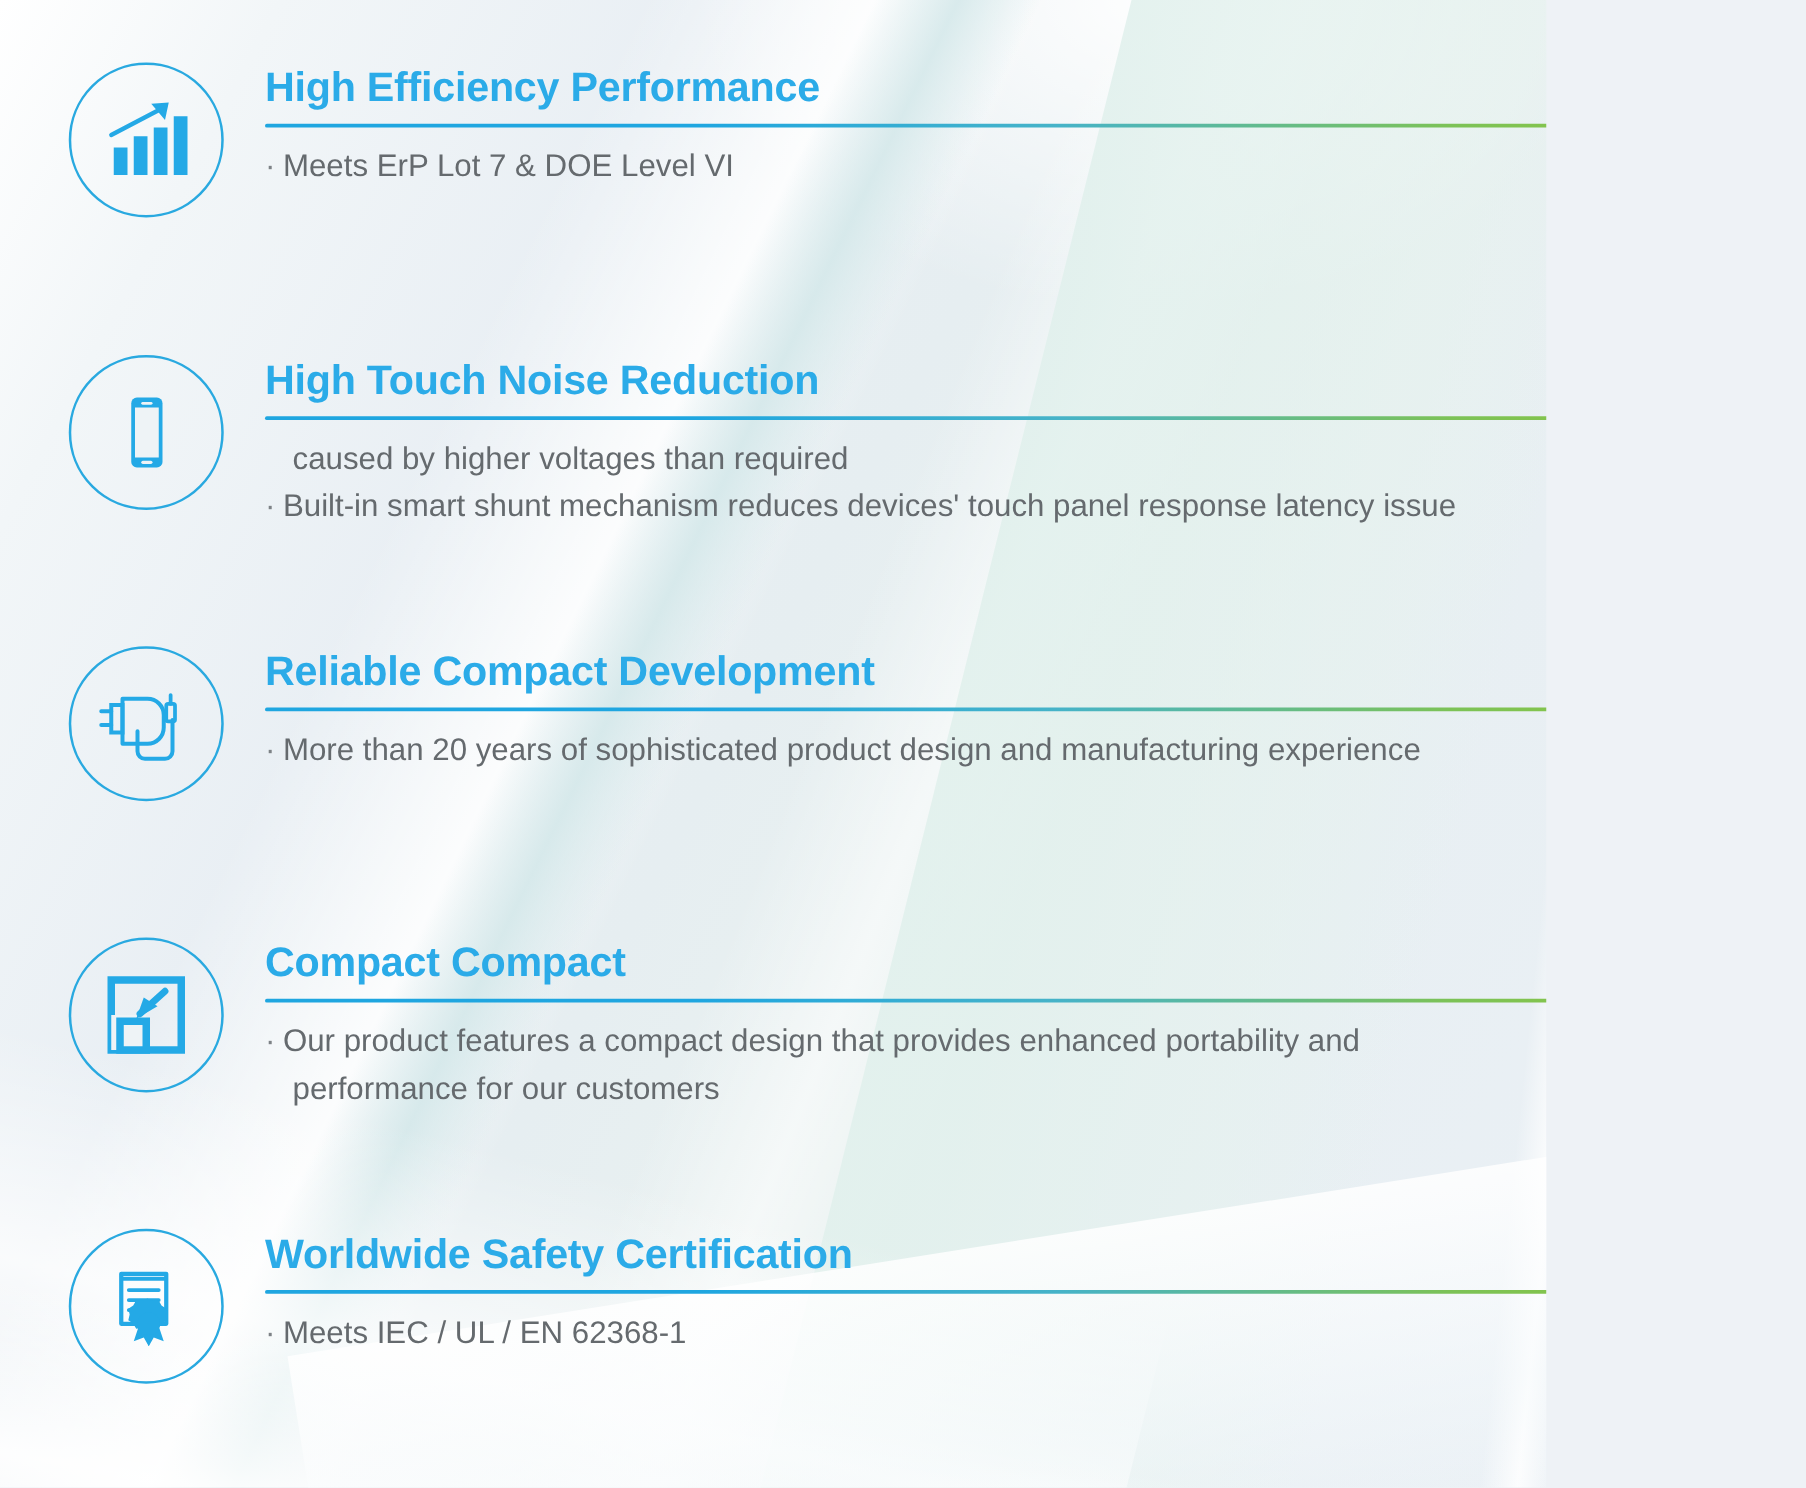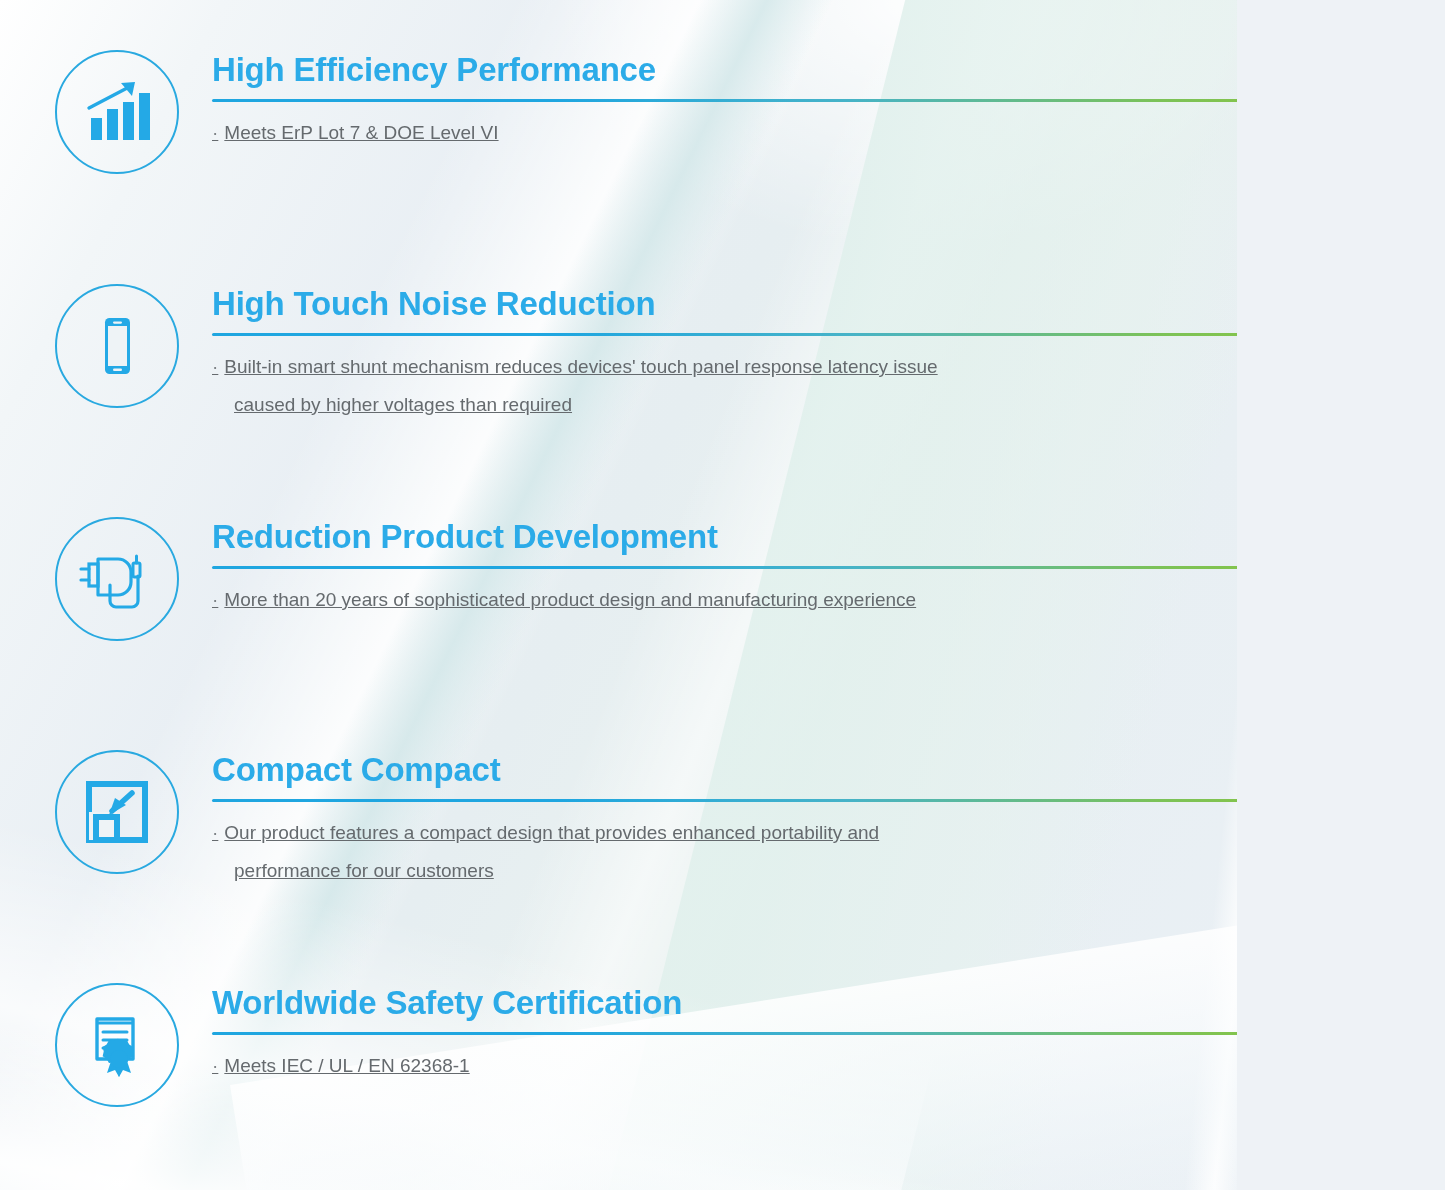--- a/index.html
+++ b/index.html
@@ -146,25 +146,24 @@
         #1fa6e0 30%,
         #46b3c8 55%,
         #7cc257 82%,
         #8cc63f 100%);
     border-radius: 2px;
   }
   .f-lines {
     margin-top: 12px;
   }
   .f-line {
-    font-size: 19px;
+    font-size: 25px;
     color: #656a6e;
     line-height: 38px;
     white-space: nowrap;
-    text-decoration: underline;
   }
   .f-line .dot {
     color: #7d8286;
     margin-right: 6px;
   }
   .f-line.cont {
     padding-left: 22px;
   }
 </style>
 </head>
@@ -216,41 +215,41 @@
             <rect x="27" y="16" width="19" height="40" fill="#eef3f6"></rect>
             <rect x="32" y="11.5" width="9" height="2.2" rx="1.1" fill="#eef3f6"></rect>
             <rect x="32" y="58.5" width="9" height="2.6" rx="1.3" fill="#eef3f6"></rect>
           </svg>
         </div>
       </div>
       <div class="content">
         <div class="f-title">High Touch Noise Reduction</div>
         <div class="f-rule"></div>
         <div class="f-lines">
+          <div class="f-line cont">caused by higher voltages than required</div>
           <div class="f-line"><span class="dot">·</span><span>Built-in smart shunt mechanism reduces devices' touch panel response latency issue</span></div>
-          <div class="f-line cont">caused by higher voltages than required</div>
         </div>
       </div>
     </div>
 
     <div class="feature" style="top:517px;">
       <div class="icon-wrap">
         <div class="icon-circle">
           <svg width="80" height="72" viewBox="0 0 80 72">
             <path d="M21 16 h20 a13 13 0 0 1 13 13 v10 a13 13 0 0 1 -13 13 h-20 z" fill="none" stroke="#24a9e6" stroke-width="3.2" stroke-linejoin="round"></path>
             <rect x="12" y="21" width="9" height="22" fill="none" stroke="#24a9e6" stroke-width="3.2"></rect>
             <path d="M12 26 H4 M12 37 H4" stroke="#24a9e6" stroke-width="3.2" stroke-linecap="round"></path>
             <path d="M33 42 V58 a6 6 0 0 0 6 6 h16 a6 6 0 0 0 6 -6 V33" fill="none" stroke="#24a9e6" stroke-width="3.2" stroke-linecap="round" stroke-linejoin="round"></path>
             <rect x="56" y="20" width="7" height="14" rx="1.5" fill="none" stroke="#24a9e6" stroke-width="3"></rect>
             <path d="M59.5 20 V13" stroke="#24a9e6" stroke-width="3" stroke-linecap="round"></path>
           </svg>
         </div>
       </div>
       <div class="content">
-        <div class="f-title">Reduction Product Development</div>
+        <div class="f-title">Reliable Compact Development</div>
         <div class="f-rule"></div>
         <div class="f-lines">
           <div class="f-line"><span class="dot">·</span><span>More than 20 years of sophisticated product  design and manufacturing experience</span></div>
         </div>
       </div>
     </div>
 
     <div class="feature" style="top:750px;">
       <div class="icon-wrap">
         <div class="icon-circle">

